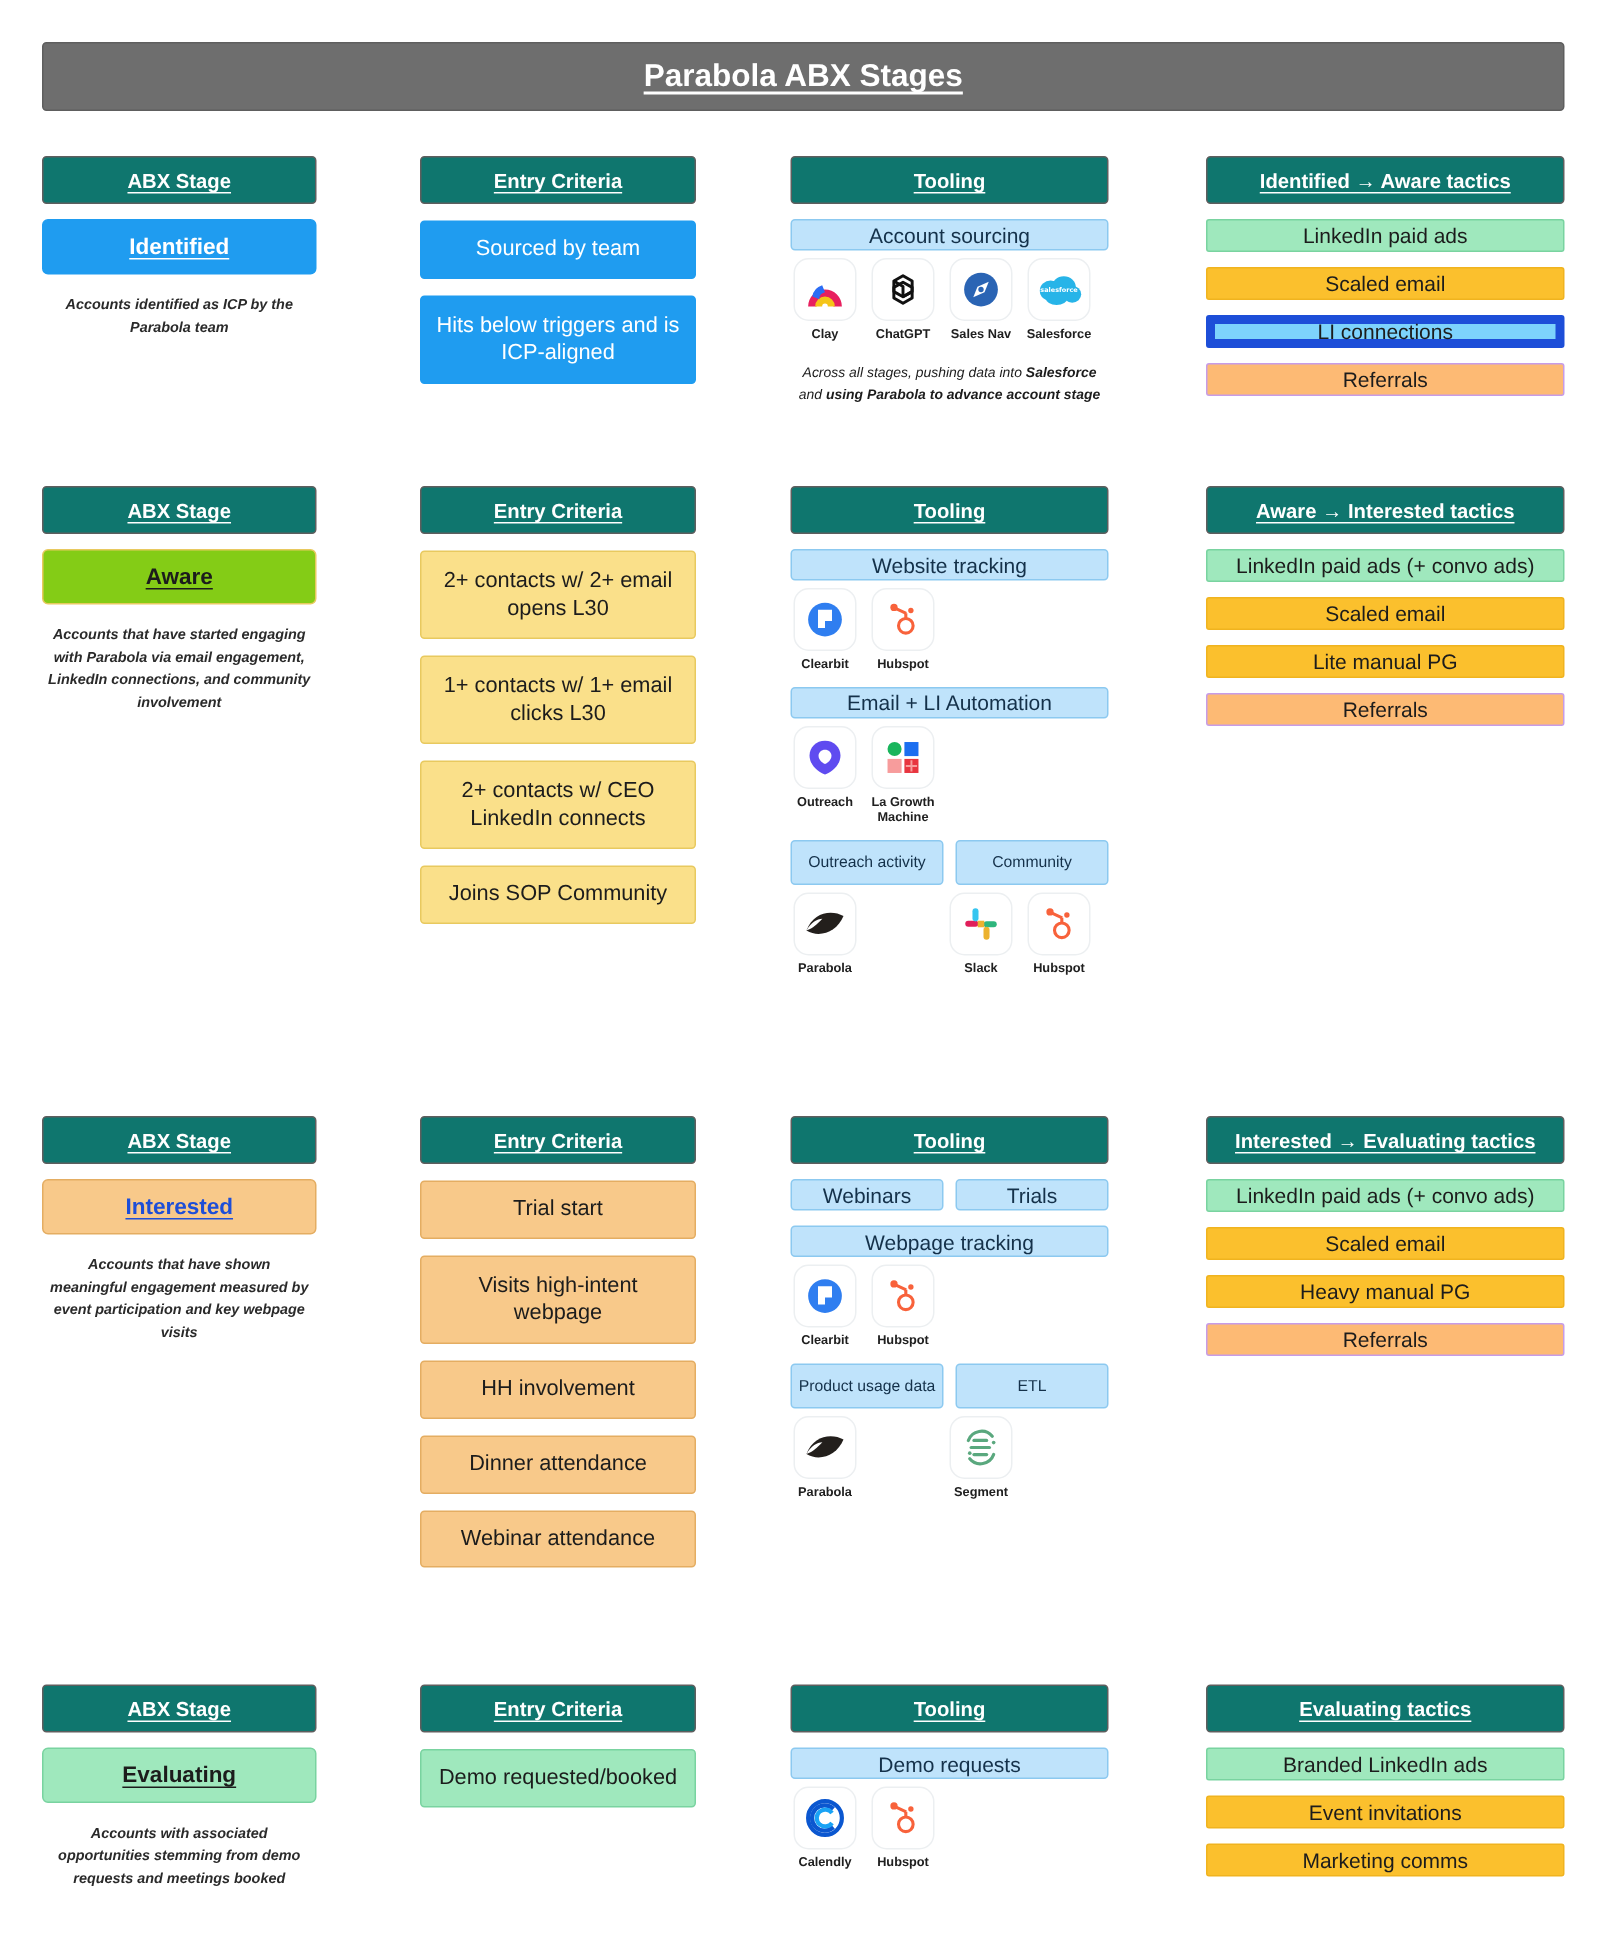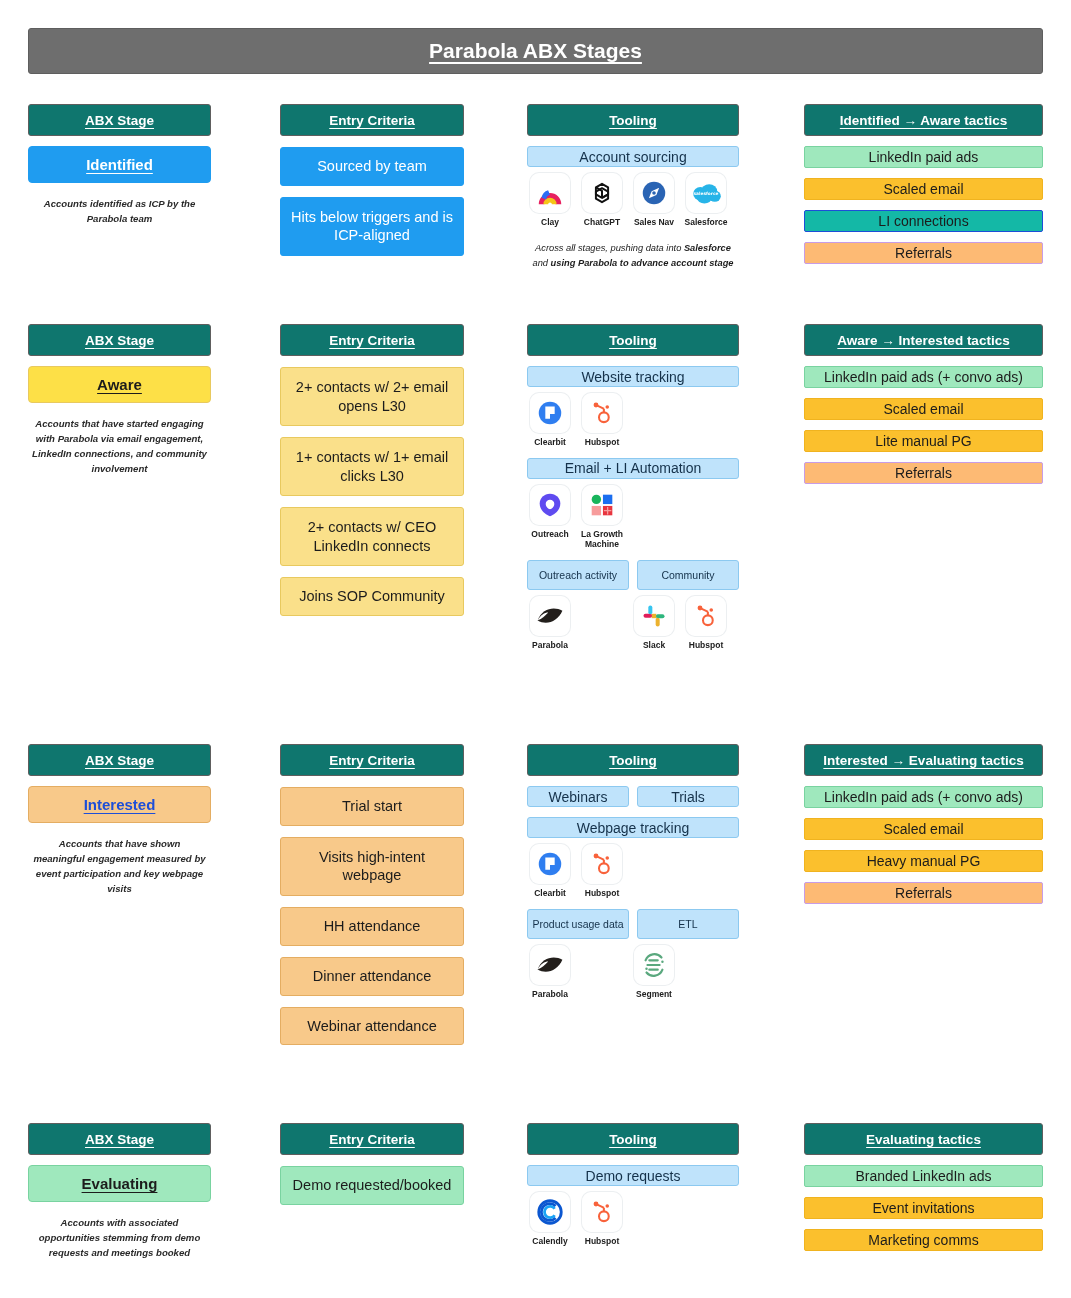--- a/index.html
+++ b/index.html
@@ -56,21 +56,21 @@
   .stage-pill {
     margin-top: 10px;
     height: 37px;
     border-radius: 4px;
     display: flex; align-items: center; justify-content: center;
     font-size: 15px;
     font-weight: bold;
   }
   .stage-pill span { text-decoration: underline; text-underline-offset: 3px; }
   .stage-identified { background:#1f9cf0; border:1px solid #1f9cf0; color:#ffffff; }
-  .stage-aware      { background:#fde047; border:1px solid #e8c95f; color:#1c1c1c; }
+  .stage-aware      { background:#84cc16; border:1px solid #e8c95f; color:#1c1c1c; }
   .stage-interested { background:#f8c98a; border:1px solid #e4ad62; color:#1d4ed8; }
   .stage-evaluating { background:#9fe8bd; border:1px solid #79d3a0; color:#1c1c1c; }
 
   .stage-desc {
     margin-top: 14px;
     font-size: 9.6px;
     font-style: italic;
     font-weight: bold;
     color: #2a2a2a;
     text-align: center;
@@ -144,21 +144,21 @@
   .tactic {
     margin-top: 10px;
     height: 22px;
     border-radius: 2px;
     display: flex; align-items: center; justify-content: center;
     font-size: 14px;
     color: #1c1c1c;
   }
   .t-green  { background:#9fe8bd; border:1px solid #79d3a0; }
   .t-yellow { background:#fbc02d; border:1px solid #f0b31f; }
-  .t-red    { background:#14b8a6; border:1px solid #1d4ed8; }
+  .t-red    { background:#7dd3fc; border:6px solid #1d4ed8; }
   .t-purple { background:#fdba74; border:1px solid #c79ce7; }
 
   svg { display: block; }
 </style>
 </head>
 <body>
 
 <div class="title-bar">
   <span class="t">Parabola ABX Stages</span>
 </div>
@@ -398,21 +398,21 @@
           <span>Interested</span>
         </div>
         <div class="stage-desc">Accounts that have shown meaningful engagement measured by event participation and key webpage visits</div>
       </div>
       <div class="col col-2">
         <div class="hdr">
           <span>Entry Criteria</span>
         </div>
         <div class="crit c-orange h1">Trial start</div>
         <div class="crit c-orange h2">Visits high-intent webpage</div>
-        <div class="crit c-orange h1">HH attendance</div>
+        <div class="crit c-orange h1">HH involvement</div>
         <div class="crit c-orange h1">Dinner attendance</div>
         <div class="crit c-orange h1">Webinar attendance</div>
       </div>
       <div class="col col-3">
         <div class="hdr">
           <span>Tooling</span>
         </div>
         <div class="tool-group">
           <div class="chip-row">
             <div class="tool-chip">Webinars</div>

